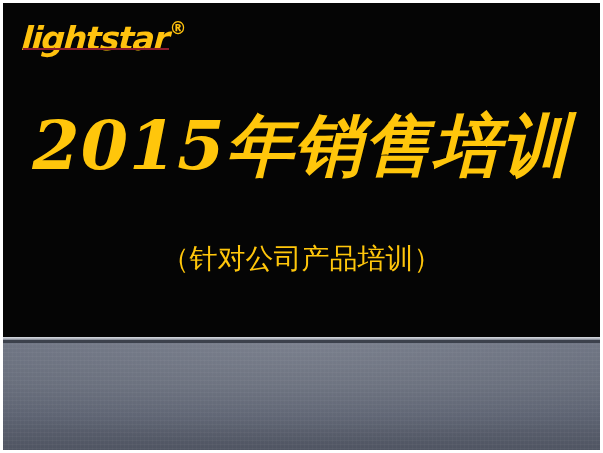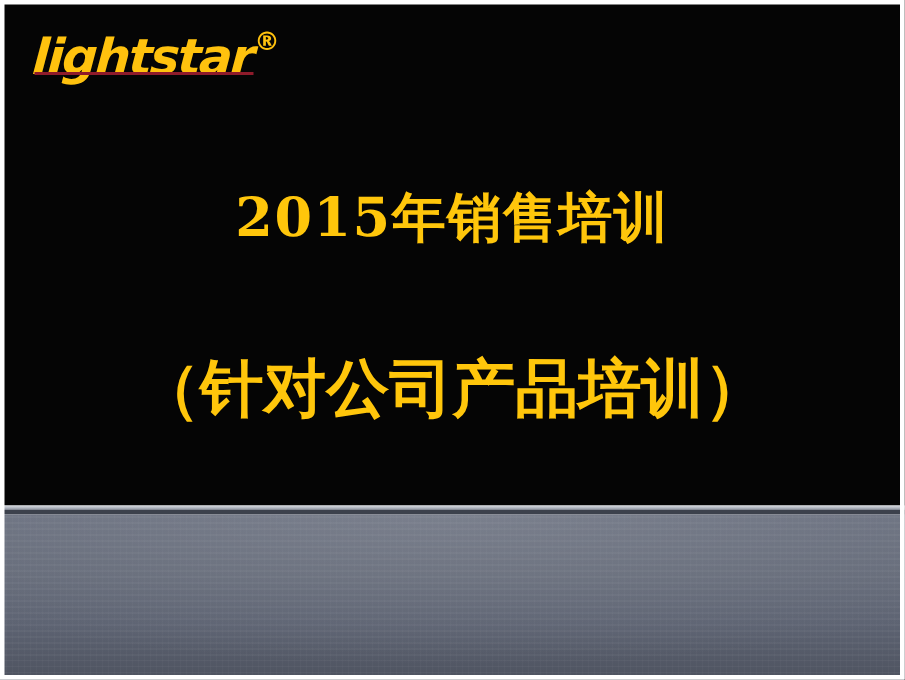--- a/index.html
+++ b/index.html
@@ -97,36 +97,37 @@
 
   .main-title {
     position: absolute;
     left: 0;
     top: 112px;
     width: 603px;
     text-align: center;
     color: #FFC60B;
     font-family: "DejaVu Serif", serif;
     font-weight: bold;
-    font-size: 36px;
+    font-size: 68px;
     line-height: 66px;
     letter-spacing: 1px;
     white-space: nowrap;
+    font-style: italic;
   }
 
   .sub-title {
     position: absolute;
     left: 0;
     top: 232px;
     width: 603px;
     text-align: center;
     color: #FFC60B;
     font-family: "DejaVu Serif", serif;
-    font-weight: bold;
-    font-size: 42px;
+    font-weight: normal;
+    font-size: 28px;
     line-height: 54px;
     letter-spacing: 0px;
     white-space: nowrap;
   }
 
   
   .divider-line {
     position: absolute;
     left: 0;
     top: 337px;

